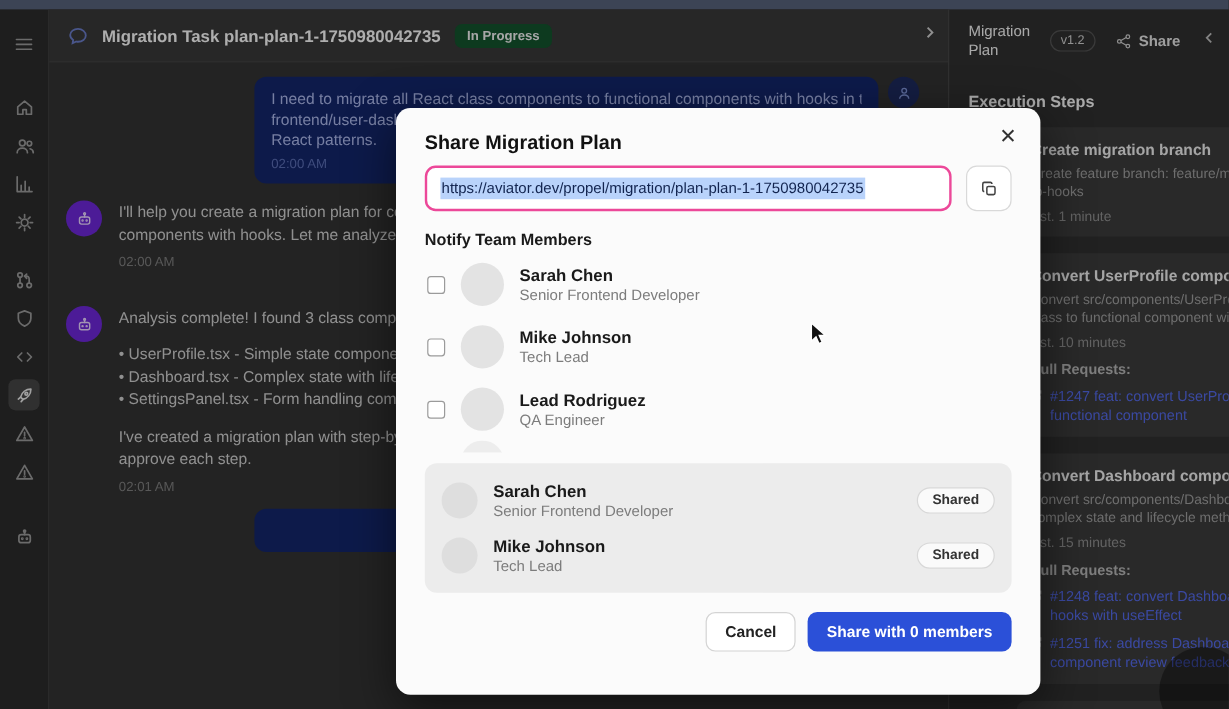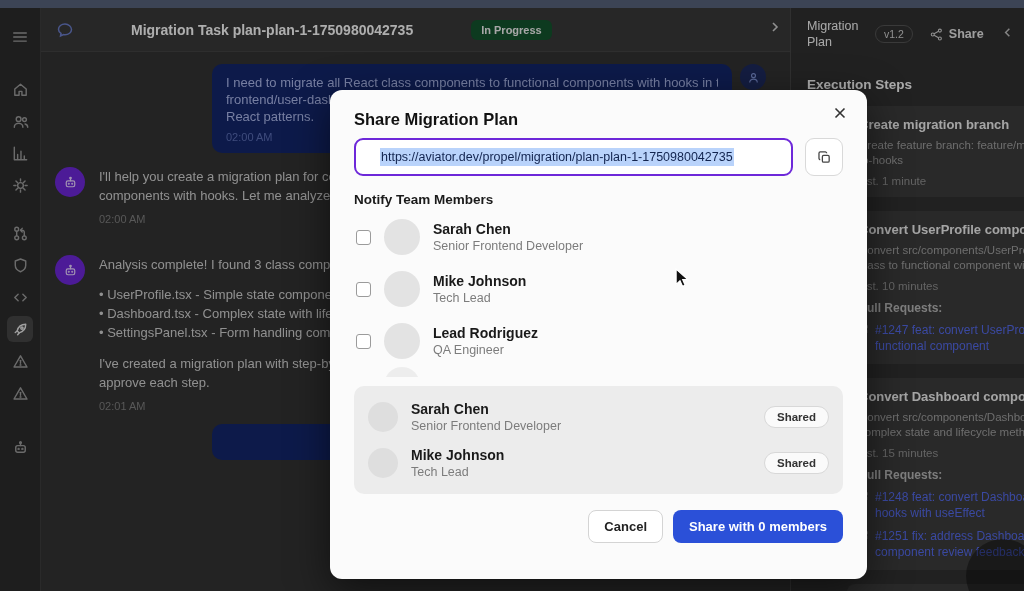--- a/index.html
+++ b/index.html
@@ -16,21 +16,21 @@
   .rail .icon-btn { width:26px; height:26px; display:flex; align-items:center; justify-content:center; margin-bottom:6px; border-radius:6px; cursor:pointer; }
   .rail .gap { height:16px; }
   .rail .icon-btn.active { background:#454545; }
   .rail svg { stroke:#9a9a9a; fill:none; stroke-width:1.5; stroke-linecap:round; stroke-linejoin:round; }
   .rail .active svg { stroke:#e6e6e6; }
   .rail .hamburger { margin-bottom:26px; }
   .rail .bottom { margin-top:22px; }
 
   
   .main { flex:1 1 auto; background:#333333; display:flex; flex-direction:column; min-width:0; border-left:1px solid #3d3d3d; }
-  .main-header { height:44px; background:#383838; border-bottom:1px solid #424242; display:flex; align-items:center; padding:0 10px 0 14px; position:relative;gap:46px; }
+  .main-header { height:44px; background:#383838; border-bottom:1px solid #424242; display:flex; align-items:center; padding:0 10px 0 14px; position:relative; }
   .main-title { font-size:14px; font-weight:700; color:#fafafa; margin-left:10px; white-space:nowrap; }
   .status-badge { margin-left:12px; background:#14532d; color:#f0f0f0; font-size:11px; font-weight:600; padding:4px 10px; border-radius:6px; white-space:nowrap; }
   .header-chevron { position:absolute; right:8px; top:12px; cursor:pointer; }
   .messages { flex:1; padding:12px 24px 0 14px; overflow:hidden; }
   .msg-row-user { display:flex; justify-content:flex-end; align-items:flex-start; gap:8px; }
   .bubble-user { background:#14266b; border-radius:10px; padding:10px 14px; width:520px; }
   .bubble-user .line { color:#aab6e8; font-size:13px; line-height:17px; white-space:nowrap; overflow:hidden; }
   .bubble-user .time { color:#5a6db3; font-size:11px; margin-top:6px; }
   .avatar-user { width:26px; height:26px; border-radius:50%; background:#1e2a5e; display:flex; align-items:center; justify-content:center; flex:0 0 26px; }
   .avatar-user svg { stroke:#8095d8; fill:none; stroke-width:1.5; }
@@ -70,21 +70,21 @@
   
   .overlay { position:absolute; inset:0; background:rgba(0,0,0,0.30); z-index:5; }
   .corner-shadow { position:absolute; right:-16px; bottom:-22px; width:74px; height:74px; border-radius:50%; background:rgba(0,0,0,0.38); z-index:6; }
   .modal { position:absolute; left:330px; top:90px; width:537px; height:489px; background:#fbfbfb; border-radius:12px;
     box-shadow:0 12px 40px rgba(0,0,0,0.55); z-index:10; padding:20px 24px; color:#1c1c1c; }
   .modal-title { font-size:16.5px; font-weight:700; color:#111; }
   .modal-close { position:absolute; top:12px; right:16px; width:22px; height:22px; display:flex; align-items:center; justify-content:center; cursor:pointer; }
   .modal-close svg { stroke:#333; stroke-width:1.6; }
   .field-label { font-size:13.5px; font-weight:700; color:#1a1a1a; margin-top:16px; }
   .link-row { display:flex; gap:12px; margin-top:9px; align-items:center; }
-  .link-input { flex:1; height:38px; background:#ffffff; border:2px solid #6d28d9; border-radius:9px; display:flex; align-items:center; padding:0 24px; overflow:hidden; cursor:text; }
+  .link-input { flex:1; height:38px; background:#ffffff; border:2px solid #ec4899; border-radius:9px; display:flex; align-items:center; padding:0 11px; overflow:hidden; cursor:text; }
   .link-input .sel { background:#b9d3fb; color:#12244f; font-size:12.5px; white-space:nowrap; padding:2px 1px; }
   .copy-btn { width:38px; height:38px; background:#fff; border:1px solid #d9d9d9; border-radius:9px; display:flex; align-items:center; justify-content:center; cursor:pointer; }
   .copy-btn svg { stroke:#444; fill:none; stroke-width:1.5; stroke-linejoin:round; }
   .members { margin-top:4px; }
   .member-row { display:flex; align-items:center; gap:13px; padding:8px 2px; cursor:pointer; }
   .checkbox { width:15px; height:15px; border:1.5px solid #9b9b9b; border-radius:3px; background:#fff; flex:0 0 15px; }
   .avatar-lg { width:36px; height:36px; border-radius:50%; background:#e3e3e3; flex:0 0 36px; }
   .m-name { font-size:14px; font-weight:700; color:#1a1a1a; line-height:18px; }
   .m-role { font-size:12.5px; color:#7c7c7c; line-height:16px; }
   .member-partial { height:10px; overflow:hidden; opacity:0.55; padding-left:30px; }

